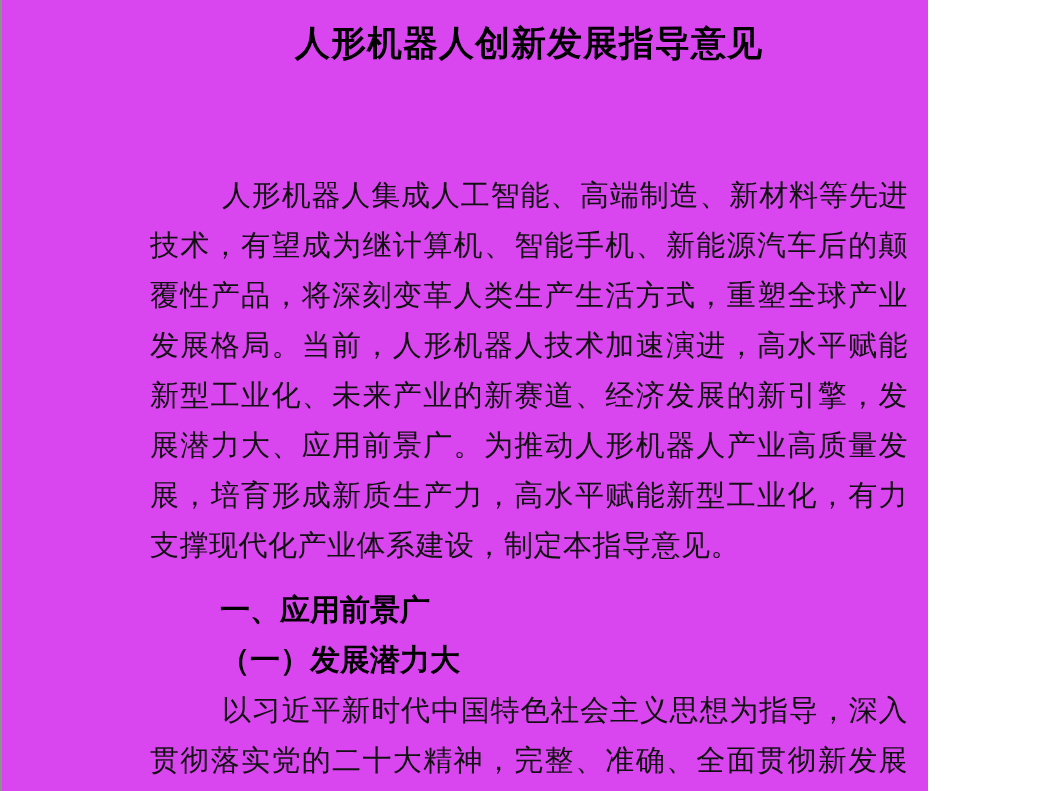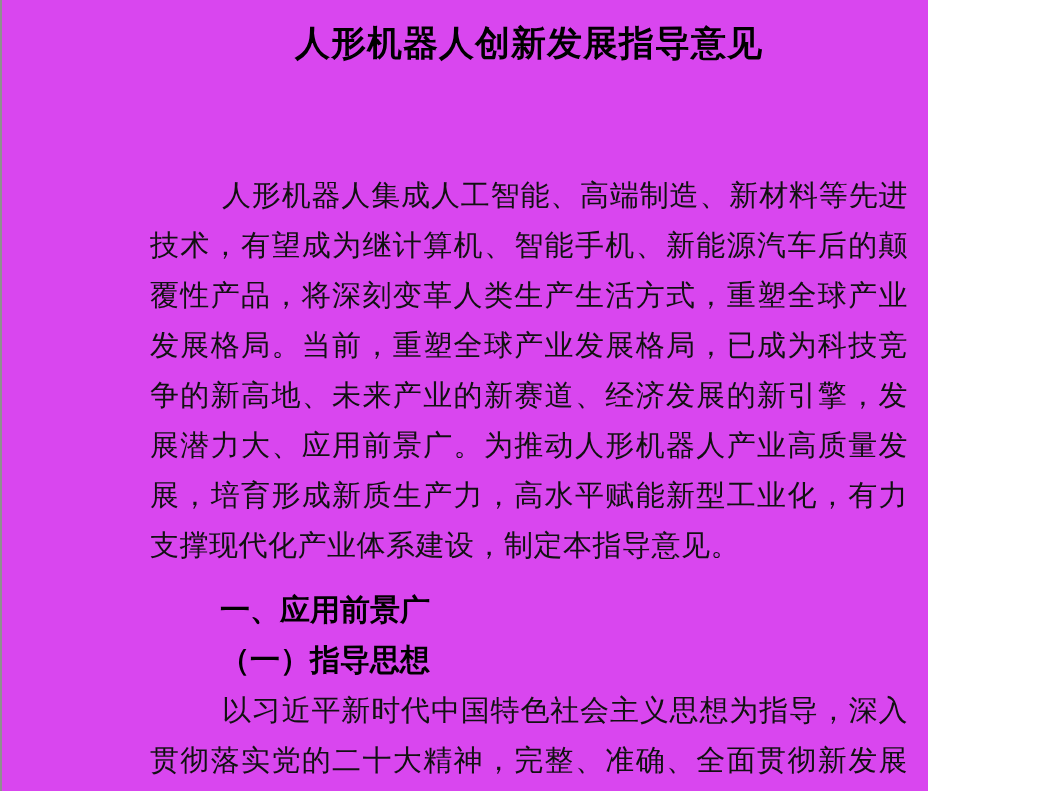--- a/index.html
+++ b/index.html
@@ -73,18 +73,18 @@
     color: #000000;
   }
 </style>
 </head>
 <body>
 
 <div class="screen">
   <div class="page-edge"></div>
   <div class="content">
     <h1 class="doc-title">人形机器人创新发展指导意见</h1>
-    <p class="para first">人形机器人集成人工智能、高端制造、新材料等先进技术，有望成为继计算机、智能手机、新能源汽车后的颠覆性产品，将深刻变革人类生产生活方式，重塑全球产业发展格局。当前，重塑全球产业发展格局，已成为科技竞争的新高地、未来产业的新赛道、经济发展的新引擎，发展潜力大、应用前景广。为推动人形机器人产业高质量发展，培育形成新质生产力，高水平赋能新型工业化，有力支撑现代化产业体系建设，制定本指导意见。</p>
+    <p class="para first">人形机器人集成人工智能、高端制造、新材料等先进技术，有望成为继计算机、智能手机、新能源汽车后的颠覆性产品，将深刻变革人类生产生活方式，重塑全球产业发展格局。当前，人形机器人技术加速演进，高水平赋能新型工业化、未来产业的新赛道、经济发展的新引擎，发展潜力大、应用前景广。为推动人形机器人产业高质量发展，培育形成新质生产力，高水平赋能新型工业化，有力支撑现代化产业体系建设，制定本指导意见。</p>
     <h2 class="heading-1">一、应用前景广</h2>
-    <h3 class="heading-2">（一）指导思想</h3>
+    <h3 class="heading-2">（一）发展潜力大</h3>
     <p class="para">以习近平新时代中国特色社会主义思想为指导，深入贯彻落实党的二十大精神，完整、准确、全面贯彻新发展理念，</p>
   </div>
 </div>
 
 </body></html>

